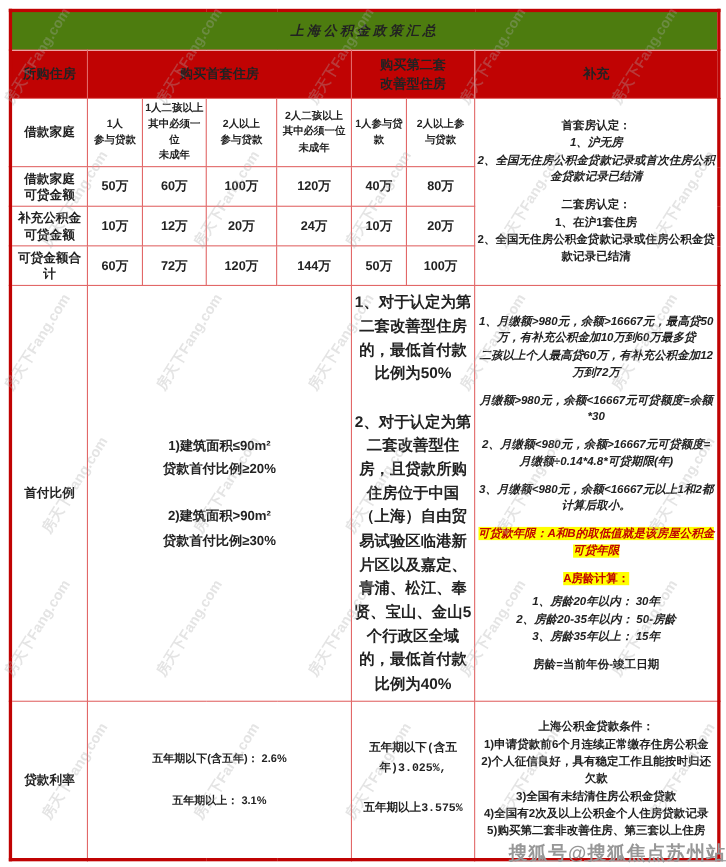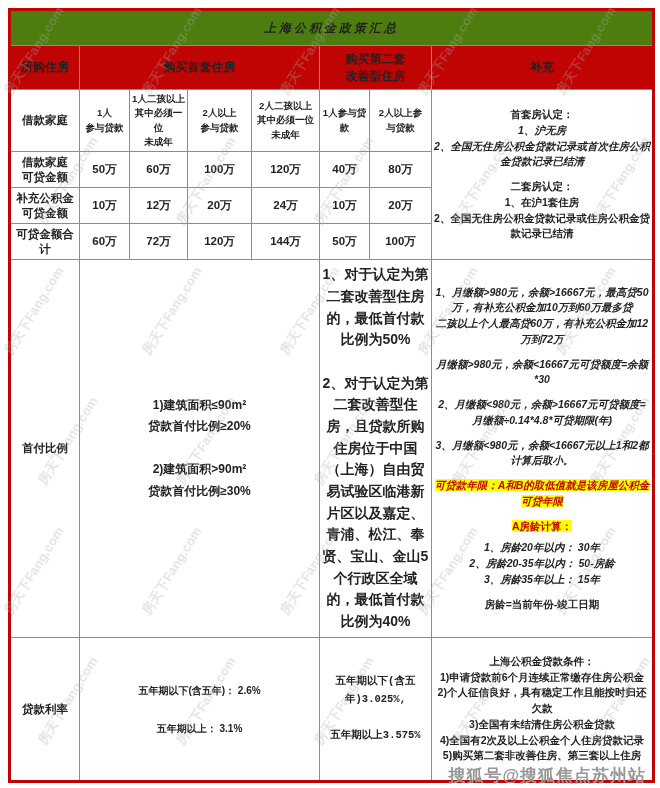--- a/index.html
+++ b/index.html
@@ -72,23 +72,23 @@
     font-size: 10.5px; line-height: 1.5;
     color: #1a1a1a;
   }
   .para { margin: 0 0 9px 0; font-style: italic; }
   .para-sm { margin: 0 0 6px 0; }
   .strong { font-weight: 700; }
   .hl { background: #ffff00; color: #c00303; font-weight: 700; }
 
   
   .footer-badge {
-    position: absolute; right: 14px; bottom: 1px;
+    position: absolute; right: 0; bottom: 1px;
     color: #979797; font-size: 17px; font-weight: 600;
-    letter-spacing: 1px; z-index: 4; white-space: nowrap;
+    letter-spacing: 1px; z-index: 4; white-space: nowrap; text-decoration: underline;
   }
 </style>
 </head>
 <body>
 
 <div class="wm-layer">
     <span class="wm" style="left: -16px; top: 42px;">房天下Fang.com</span>
     <span class="wm" style="left: 122px; top: 42px;">房天下Fang.com</span>
     <span class="wm" style="left: 260px; top: 42px;">房天下Fang.com</span>
     <span class="wm" style="left: 398px; top: 42px;">房天下Fang.com</span>

